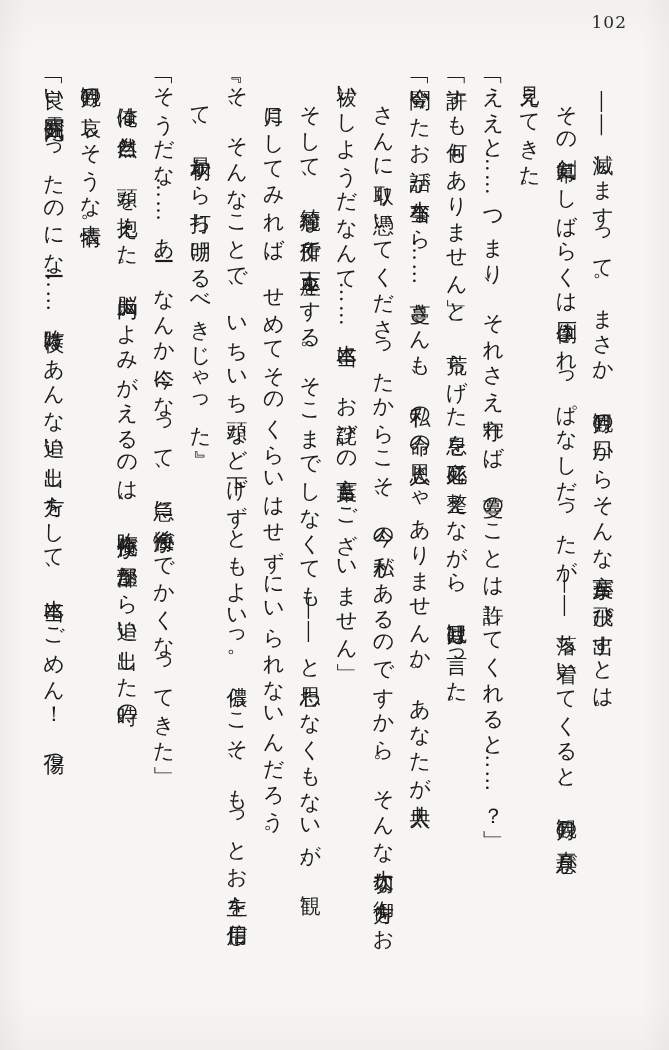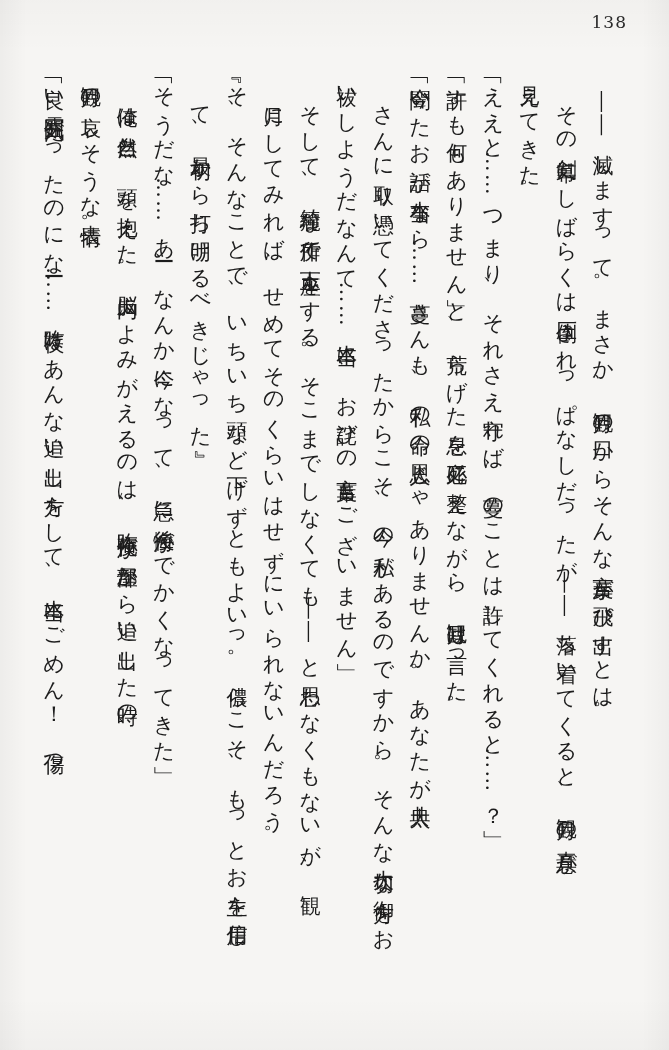--- a/index.html
+++ b/index.html
@@ -46,21 +46,21 @@
     height: 950px; 
   }
   .text-block p.indent {
     text-indent: 1em;
   }
 </style>
 </head>
 <body>
 
 <div class="page">
-  <div class="page-number">138</div>
+  <div class="page-number">102</div>
 
   <div class="text-block">
       <p class="indent">――滅しますって。まさか、観月の口からそんな言葉が飛び出すとは。</p>
       <p class="indent">その剣幕にしばらくは圧倒されっぱなしだったが――落ち着いてくると、観月の真意が</p>
       <p>見えてきた。</p>
       <p>「ええと……つまり、それさえ守れば、蔓のことは許してくれると……？」</p>
       <p>「許すも何もありません」と、荒らげた息を必死に整えながら、観月は言った。</p>
       <p>「今聞いたお話が本当なら……蔓さんも、私の命の恩人じゃありませんか。あなたが典太</p>
       <p class="indent">さんに取り憑いてくださったからこそ、今の私があるのですから。そんな大切な御方をお</p>
       <p>祓いしようだなんて……本当に、お詫びの言葉もございません」</p>

